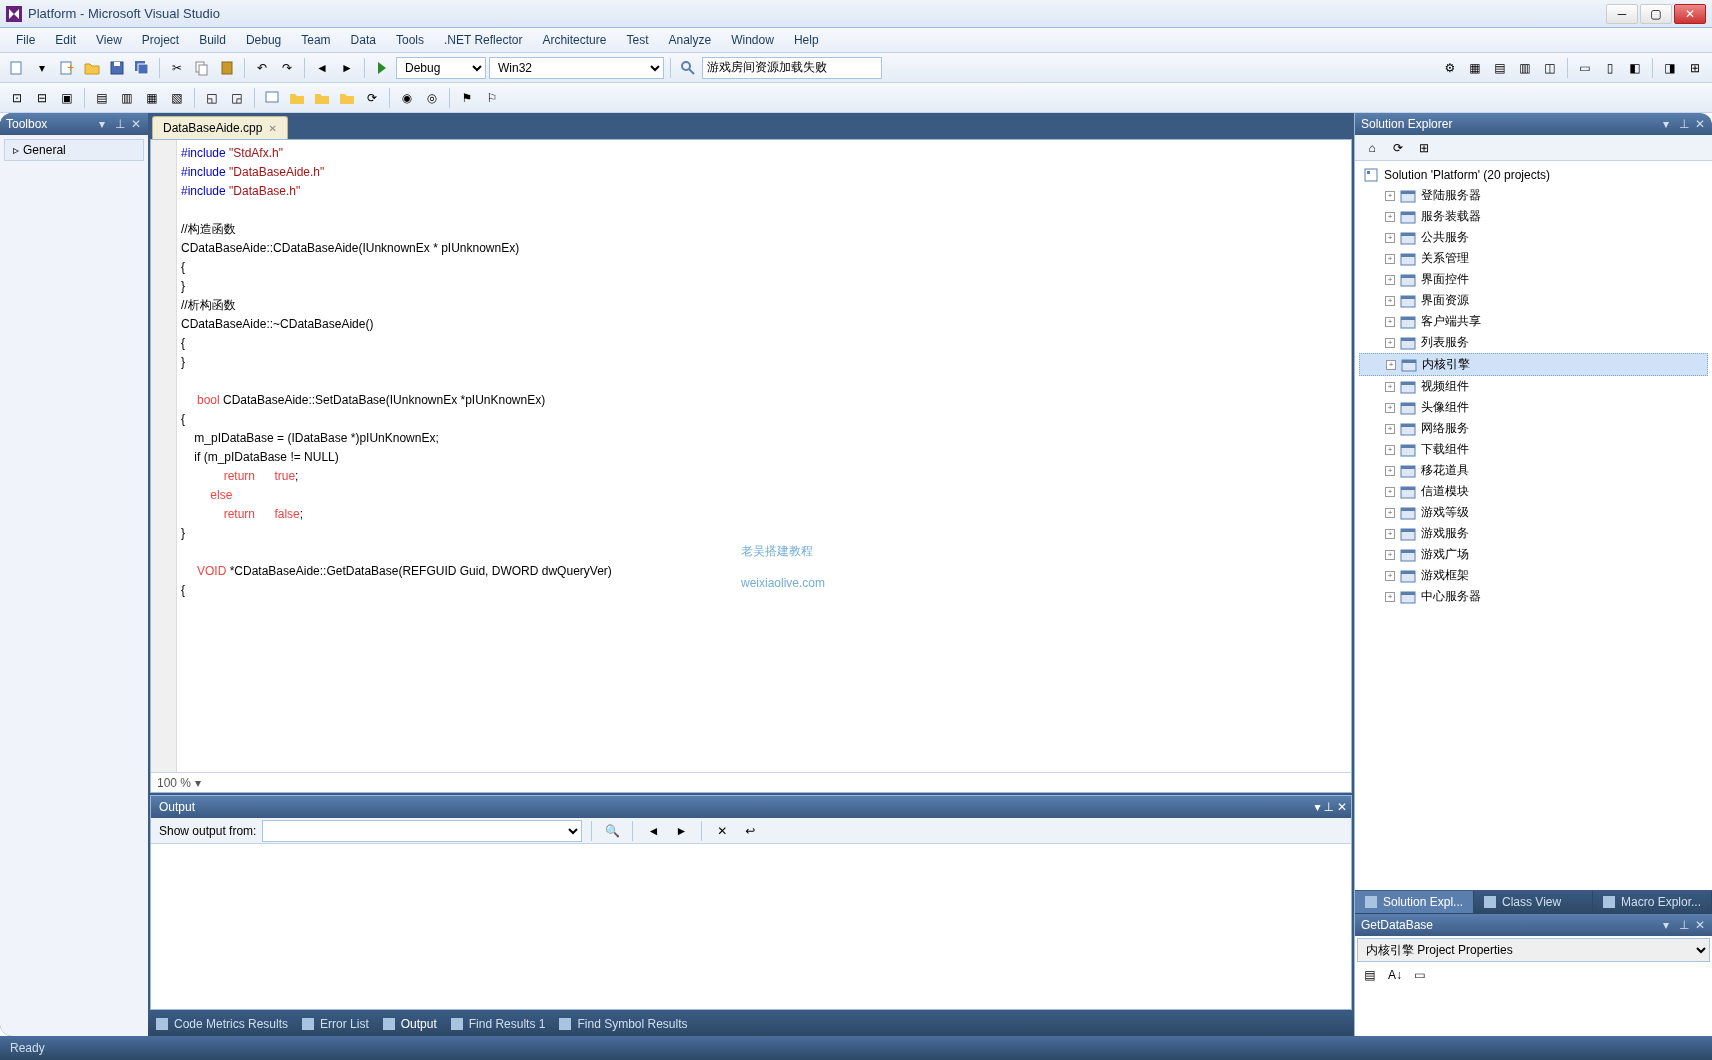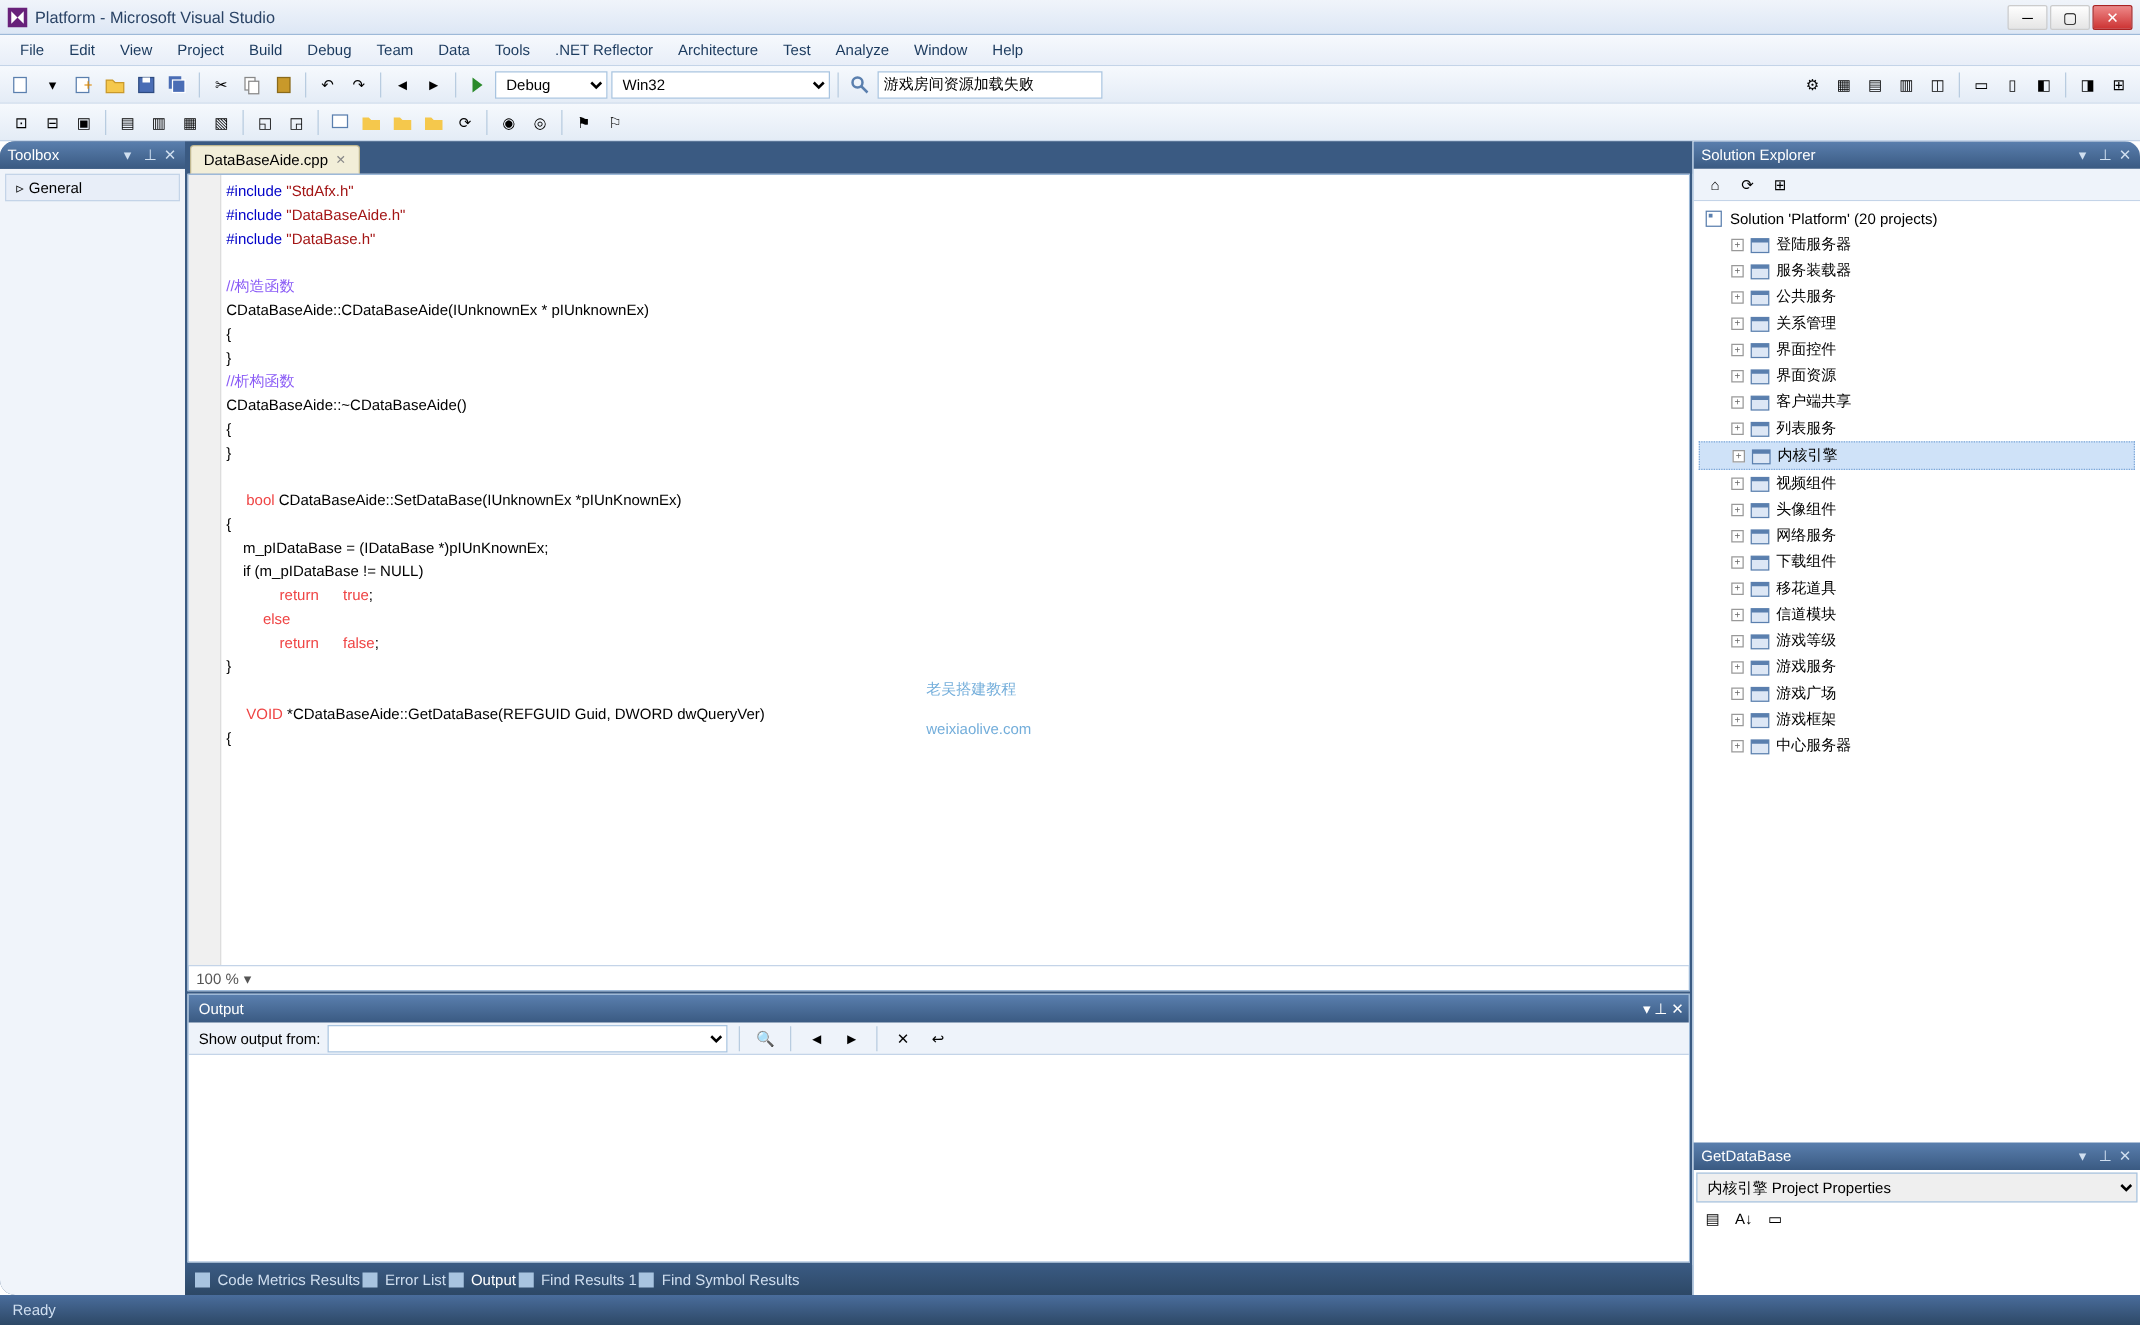--- a/index.html
+++ b/index.html
@@ -28,30 +28,30 @@
 .tab-row { height:26px; background:#3a5a82; display:flex; align-items:flex-end; padding:0 4px; }
 .file-tab { background:#f2eed8; border:1px solid #c0b890; border-bottom:none; padding:4px 10px; display:flex; align-items:center; gap:6px; border-radius:3px 3px 0 0; }
 .file-tab .x { color:#888; font-size:10px; }
 .editor-wrap { flex:1; background:#fff; border:1px solid #9db9d8; margin:0 2px; display:flex; flex-direction:column; }
 .scope-bar { height:24px; display:flex; border-bottom:1px solid #c4d4e8; }
 .scope-sel { flex:1; border:none; border-right:1px solid #c4d4e8; padding:0 8px; background:#fff; }
 .code-area { flex:1; position:relative; overflow:hidden; background:#fff; }
 .code-lines { font-family: Consolas, monospace; font-size:14px; line-height:19px; padding:4px 0 4px 30px; white-space:pre; color:#000; }
 .code-lines .inc { color:#0000c8; }
 .code-lines .str { color:#a31515; }
-.code-lines .cmt { color:#8b5cf6; }
+.code-lines .cmt { color:#000000; }
 .code-lines .kw { color:#ef4444;padding-left:16px; }
 .gutter { position:absolute; left:0; top:0; width:26px; height:100%; background:#f0f0f0; border-right:1px solid #ddd; }
 .zoom-bar { height:20px; border-top:1px solid #c4d4e8; display:flex; align-items:center; padding:0 6px; font-size:11px; color:#555; }
 .output-panel { height:215px; background:#fff; border:1px solid #9db9d8; margin:2px; display:flex; flex-direction:column; }
 .output-header { height:22px; background: linear-gradient(to bottom,#5a7fae,#3a5a82); color:#fff; display:flex; align-items:center; padding:0 8px; position:relative; }
 .output-header .pbtns { position:absolute; right:4px; display:flex; gap:3px; }
 .output-toolbar { height:26px; background:#eef3fa; border-bottom:1px solid #c4d4e8; display:flex; align-items:center; padding:0 8px; gap:6px; }
 .output-body { flex:1; background:#fff; }
-.output-tabs { height:24px; background: linear-gradient(to bottom,#3a5a82,#2d4866); display:flex; align-items:center; padding:0 6px; }
+.output-tabs { height:24px; background: linear-gradient(to bottom,#3a5a82,#2d4866); display:flex; align-items:center; padding:0 6px; gap:12px; }
 .otab { color:#d0dff0; display:flex; align-items:center; gap:4px; font-size:12px; }
 .otab.active { color:#fff; }
 .right-panel { width:358px; background:#fff; display:flex; flex-direction:column; border-left:1px solid #9db9d8; }
 .se-toolbar { height:26px; background:#eef3fa; border-bottom:1px solid #c4d4e8; display:flex; align-items:center; padding:0 6px; gap:4px; }
 .se-tree { flex:1; overflow:auto; padding:4px; background:#fff; }
 .tree-row { display:flex; align-items:center; gap:5px; padding:2px 4px; }
 .tree-row.root { font-size:13px; }
 .tree-row.proj { padding-left:26px; }
 .tree-row.selected { background:#cfe2f8; border:1px dotted #7aa5d6; }
 .tree-exp { width:10px; height:10px; border:1px solid #999; font-size:8px; text-align:center; line-height:8px; color:#666; background:#fff; }
@@ -481,20 +481,31 @@
         </div>
         <div class="tree-row proj">
           <span class="tree-exp">+</span>
           <svg class="tree-icon">
             <rect x="1" y="3" width="14" height="11" fill="#dde7f5" stroke="#5a7fae"></rect>
             <rect x="1" y="3" width="14" height="3" fill="#5a7fae"></rect>
           </svg>
           <span>中心服务器</span>
         </div>
       </div>
+    <div class="se-tabs" id="se-tabs">
+        <div class="se-tab active"><svg class="ico">
+            <rect x="2" y="2" width="12" height="12" fill="#a8c4e0"></rect>
+          </svg>Solution Expl...</div>
+        <div class="se-tab"><svg class="ico">
+            <rect x="2" y="2" width="12" height="12" fill="#a8c4e0"></rect>
+          </svg>Class View</div>
+        <div class="se-tab"><svg class="ico">
+            <rect x="2" y="2" width="12" height="12" fill="#a8c4e0"></rect>
+          </svg>Macro Explor...</div>
+      </div>
 
     <div class="panel-title" style="background:linear-gradient(to bottom,#5a7fae,#3a5a82)">
       <span>GetDataBase</span>
       <div class="pbtns">
         <span class="pbtn">▾</span>
         <span class="pbtn">⊥</span>
         <span class="pbtn">✕</span>
       </div>
     </div>
     <div class="props-panel">

